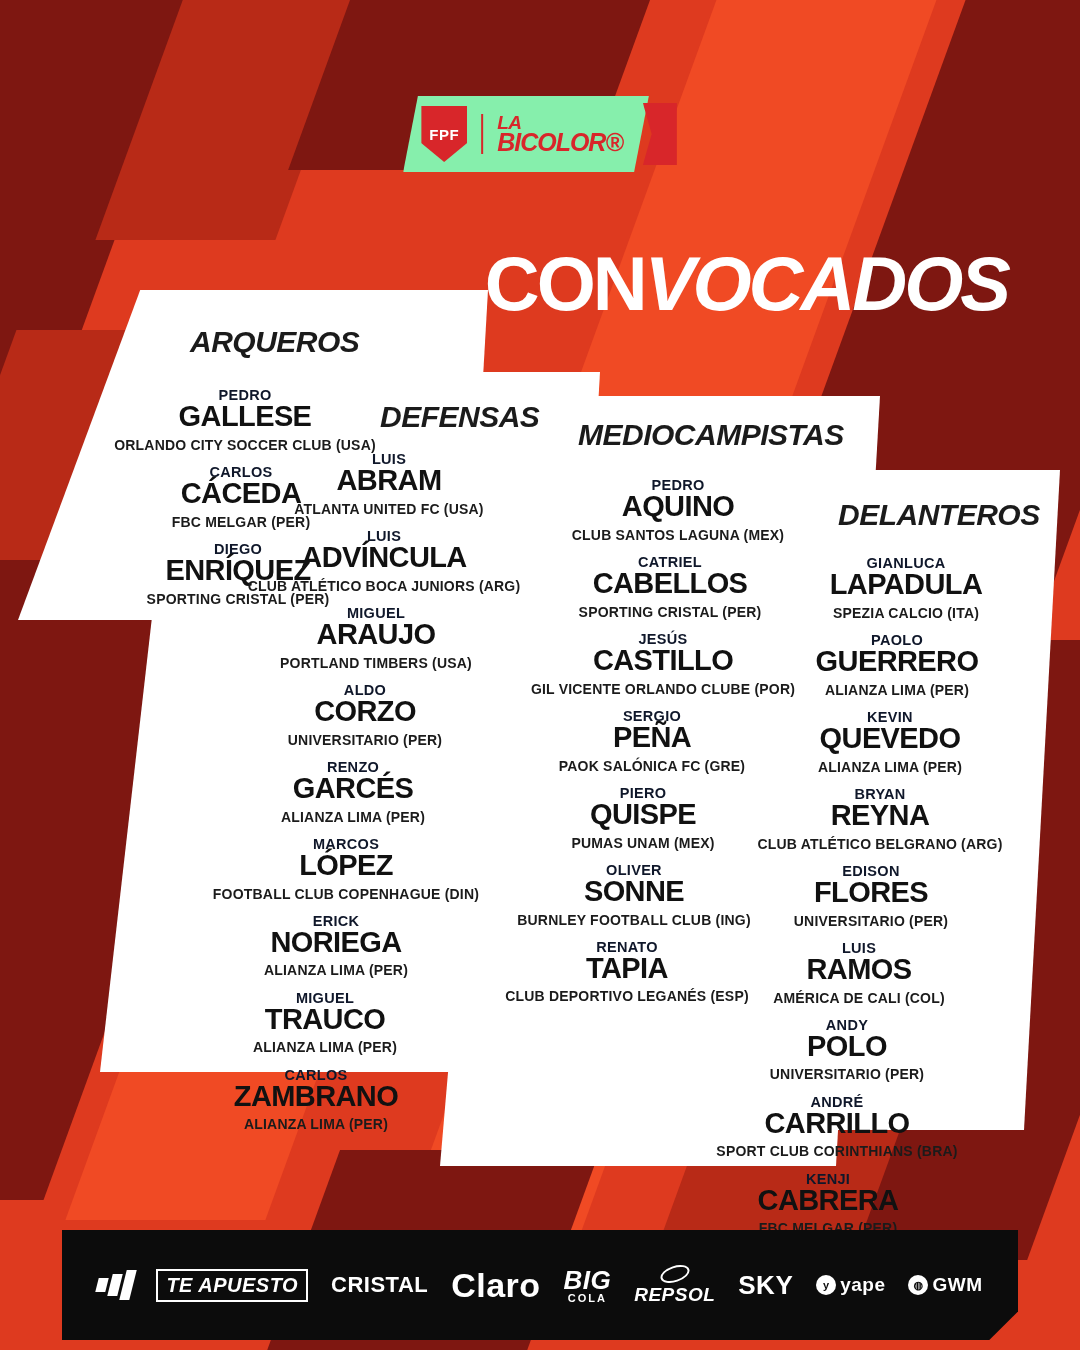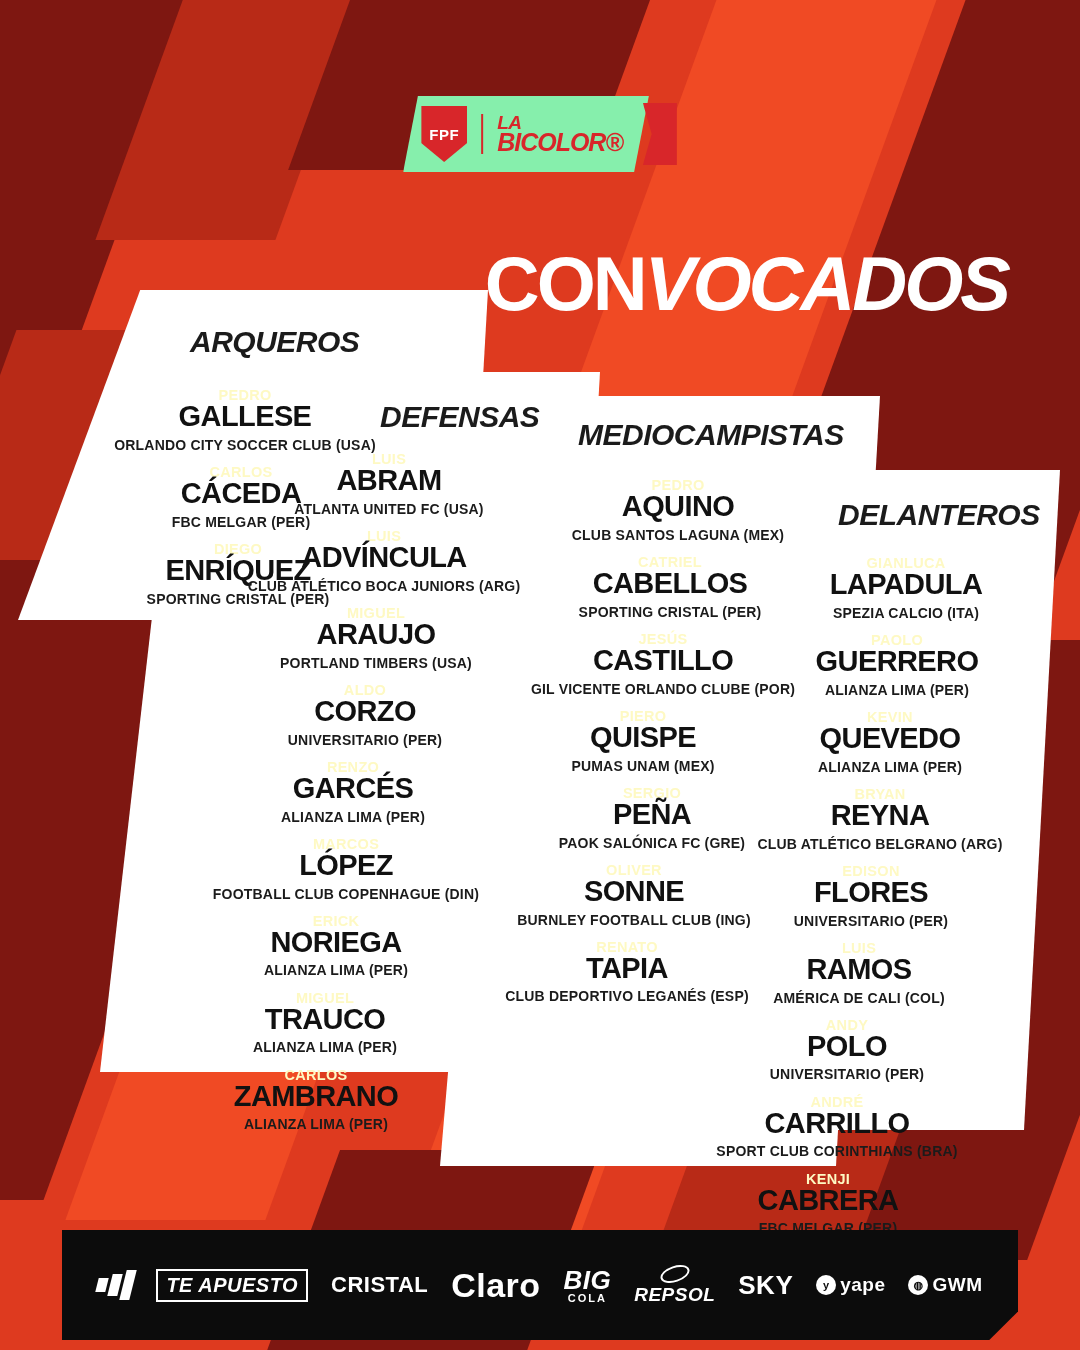--- a/index.html
+++ b/index.html
@@ -63,21 +63,21 @@
     position: absolute; background: #ffffff; z-index: 3;
   }
   .section-head {
     position: absolute; z-index: 8;
     font-size: 30px; font-weight: 900; font-style: italic;
     color: #1b1b1b; letter-spacing: -0.5px;
   }
   .col { position: absolute; z-index: 8; }
   .player { margin-bottom: 11px; }
   .player .first {
-    font-size: 14.5px; font-weight: 600; color: #fef9c3;
+    font-size: 14.5px; font-weight: 600; color: #0f172a;
     letter-spacing: 0.3px; line-height: 1.05;
   }
   .player .last {
     font-size: 29px; font-weight: 900; color: #111;
     letter-spacing: -0.6px; line-height: 0.95;
   }
   .player .club {
     font-size: 14px; font-weight: 600; color: #1b1b1b;
     letter-spacing: 0.2px; line-height: 1.3; margin-top: 5px;
   }
@@ -240,29 +240,29 @@
   <div class="player" style="margin-left:10px;">
     <div class="first">CATRIEL</div>
     <div class="last">CABELLOS</div>
     <div class="club">SPORTING CRISTAL (PER)</div>
   </div>
   <div class="player" style="margin-left:-4px;">
     <div class="first">JESÚS</div>
     <div class="last">CASTILLO</div>
     <div class="club">GIL VICENTE ORLANDO CLUBE (POR)</div>
   </div>
+  <div class="player" style="margin-left:-26px;">
+    <div class="first">SERGIO</div>
+    <div class="last">PEÑA</div>
+    <div class="club">PAOK SALÓNICA FC (GRE)</div>
+  </div>
   <div class="player" style="margin-left:-44px;">
     <div class="first">PIERO</div>
     <div class="last">QUISPE</div>
     <div class="club">PUMAS UNAM (MEX)</div>
-  </div>
-  <div class="player" style="margin-left:-26px;">
-    <div class="first">SERGIO</div>
-    <div class="last">PEÑA</div>
-    <div class="club">PAOK SALÓNICA FC (GRE)</div>
   </div>
   <div class="player" style="margin-left:-62px;">
     <div class="first">OLIVER</div>
     <div class="last">SONNE</div>
     <div class="club">BURNLEY FOOTBALL CLUB (ING)</div>
   </div>
   <div class="player" style="margin-left:-76px;">
     <div class="first">RENATO</div>
     <div class="last">TAPIA</div>
     <div class="club">CLUB DEPORTIVO LEGANÉS (ESP)</div>

